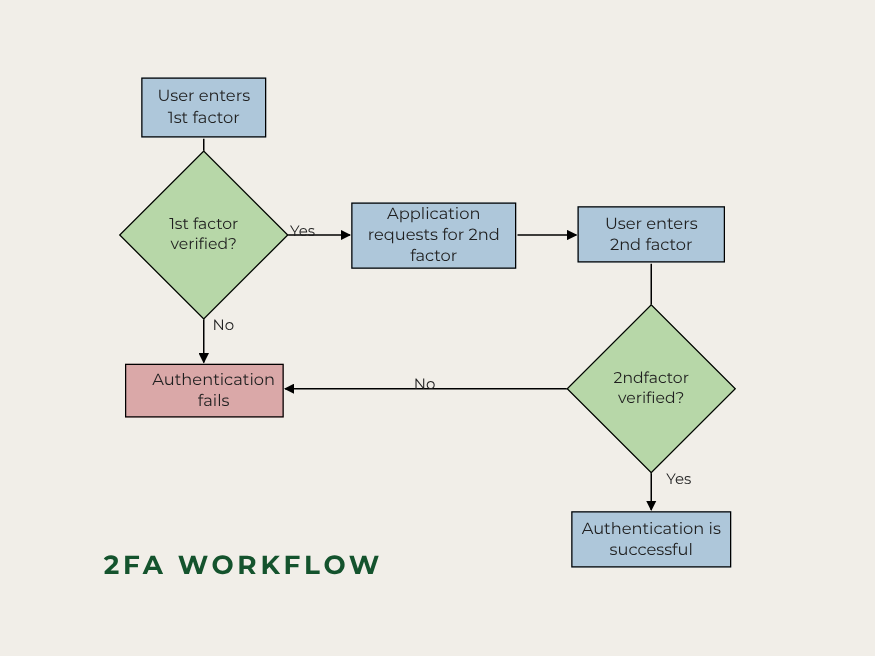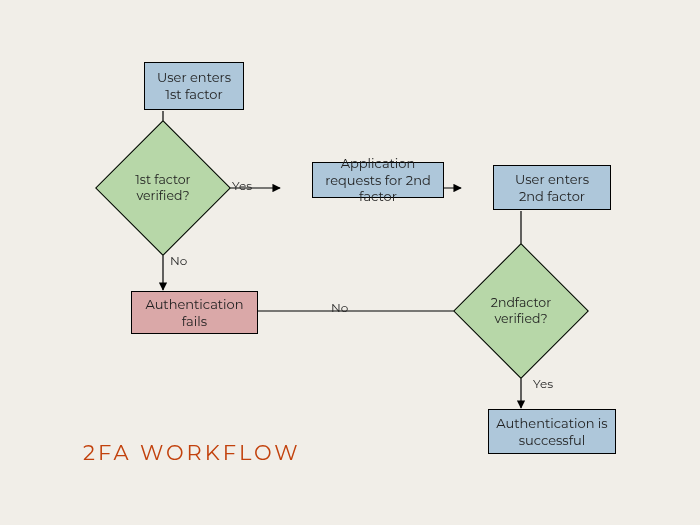--- a/index.html
+++ b/index.html
@@ -12,21 +12,20 @@
   }
   .box,.diamond,.title,.edge-label{position:absolute;}
   .box{
     border:1px solid #000;
     display:flex;align-items:center;justify-content:center;
     text-align:center;
     font-size:13px;
     line-height:1.3;
     padding:4px 6px;
     box-sizing:border-box;
-    margin-left:31px;
   }
   .blue{background:#aec7da;}
   .pink{background:#daa8a8;}
   .diamond{
     width:96px;height:96px;
   }
   .diamond .shape{
     position:absolute;inset:0;
     transform:rotate(45deg);
     background:#b7d7a8;
@@ -41,22 +40,22 @@
     padding:10px;
     box-sizing:border-box;
   }
   .edge-label{
     font-size:12px;
     background:transparent;
   }
   .title{
     font-size:21px;
     letter-spacing:3px;
-    font-weight:400;
-    color:#c2410c;
+    font-weight:700;
+    color:#14532d;
   }
   svg.arrows{position:absolute;left:0;top:0;width:700px;height:525px;pointer-events:none;}
 </style>
 </head>
 <body>
 
 <svg class="arrows">
   <defs>
     <marker id="ah" viewBox="0 0 10 10" refX="9" refY="5" markerWidth="7" markerHeight="7" orient="auto-start-reverse">
       <path d="M0,0 L10,5 L0,10 z" fill="#000"></path>
@@ -82,29 +81,29 @@
   <span>User enters<br>1st factor</span>
 </div>
 
 <div class="diamond" style="left:115px;top:140px;">
   <div class="shape"></div>
   <div class="txt">
       <span>1st factor<br>verified?</span>
     </div>
 </div>
 
-<div class="box blue" style="left:281px;top:162px;width:132px;height:36px;">
+<div class="box blue" style="left:281px;top:162px;width:132px;height:53px;">
   <span>Application<br>requests for 2nd<br>factor</span>
 </div>
 
 <div class="box blue" style="left:462px;top:165px;width:118px;height:45px;">
   <span>User enters<br>2nd factor</span>
 </div>
 
-<div class="box pink" style="left:100px;top:291px;width:127px;height:43px;">
+<div class="box pink" style="left:100px;top:291px;width:127px;height:43px;justify-content:flex-end;">
   <span>Authentication<br>fails</span>
 </div>
 
 <div class="diamond" style="left:473px;top:263px;text-decoration:underline;">
   <div class="shape"></div>
   <div class="txt">
       <span>2ndfactor<br>verified?</span>
     </div>
 </div>
 

